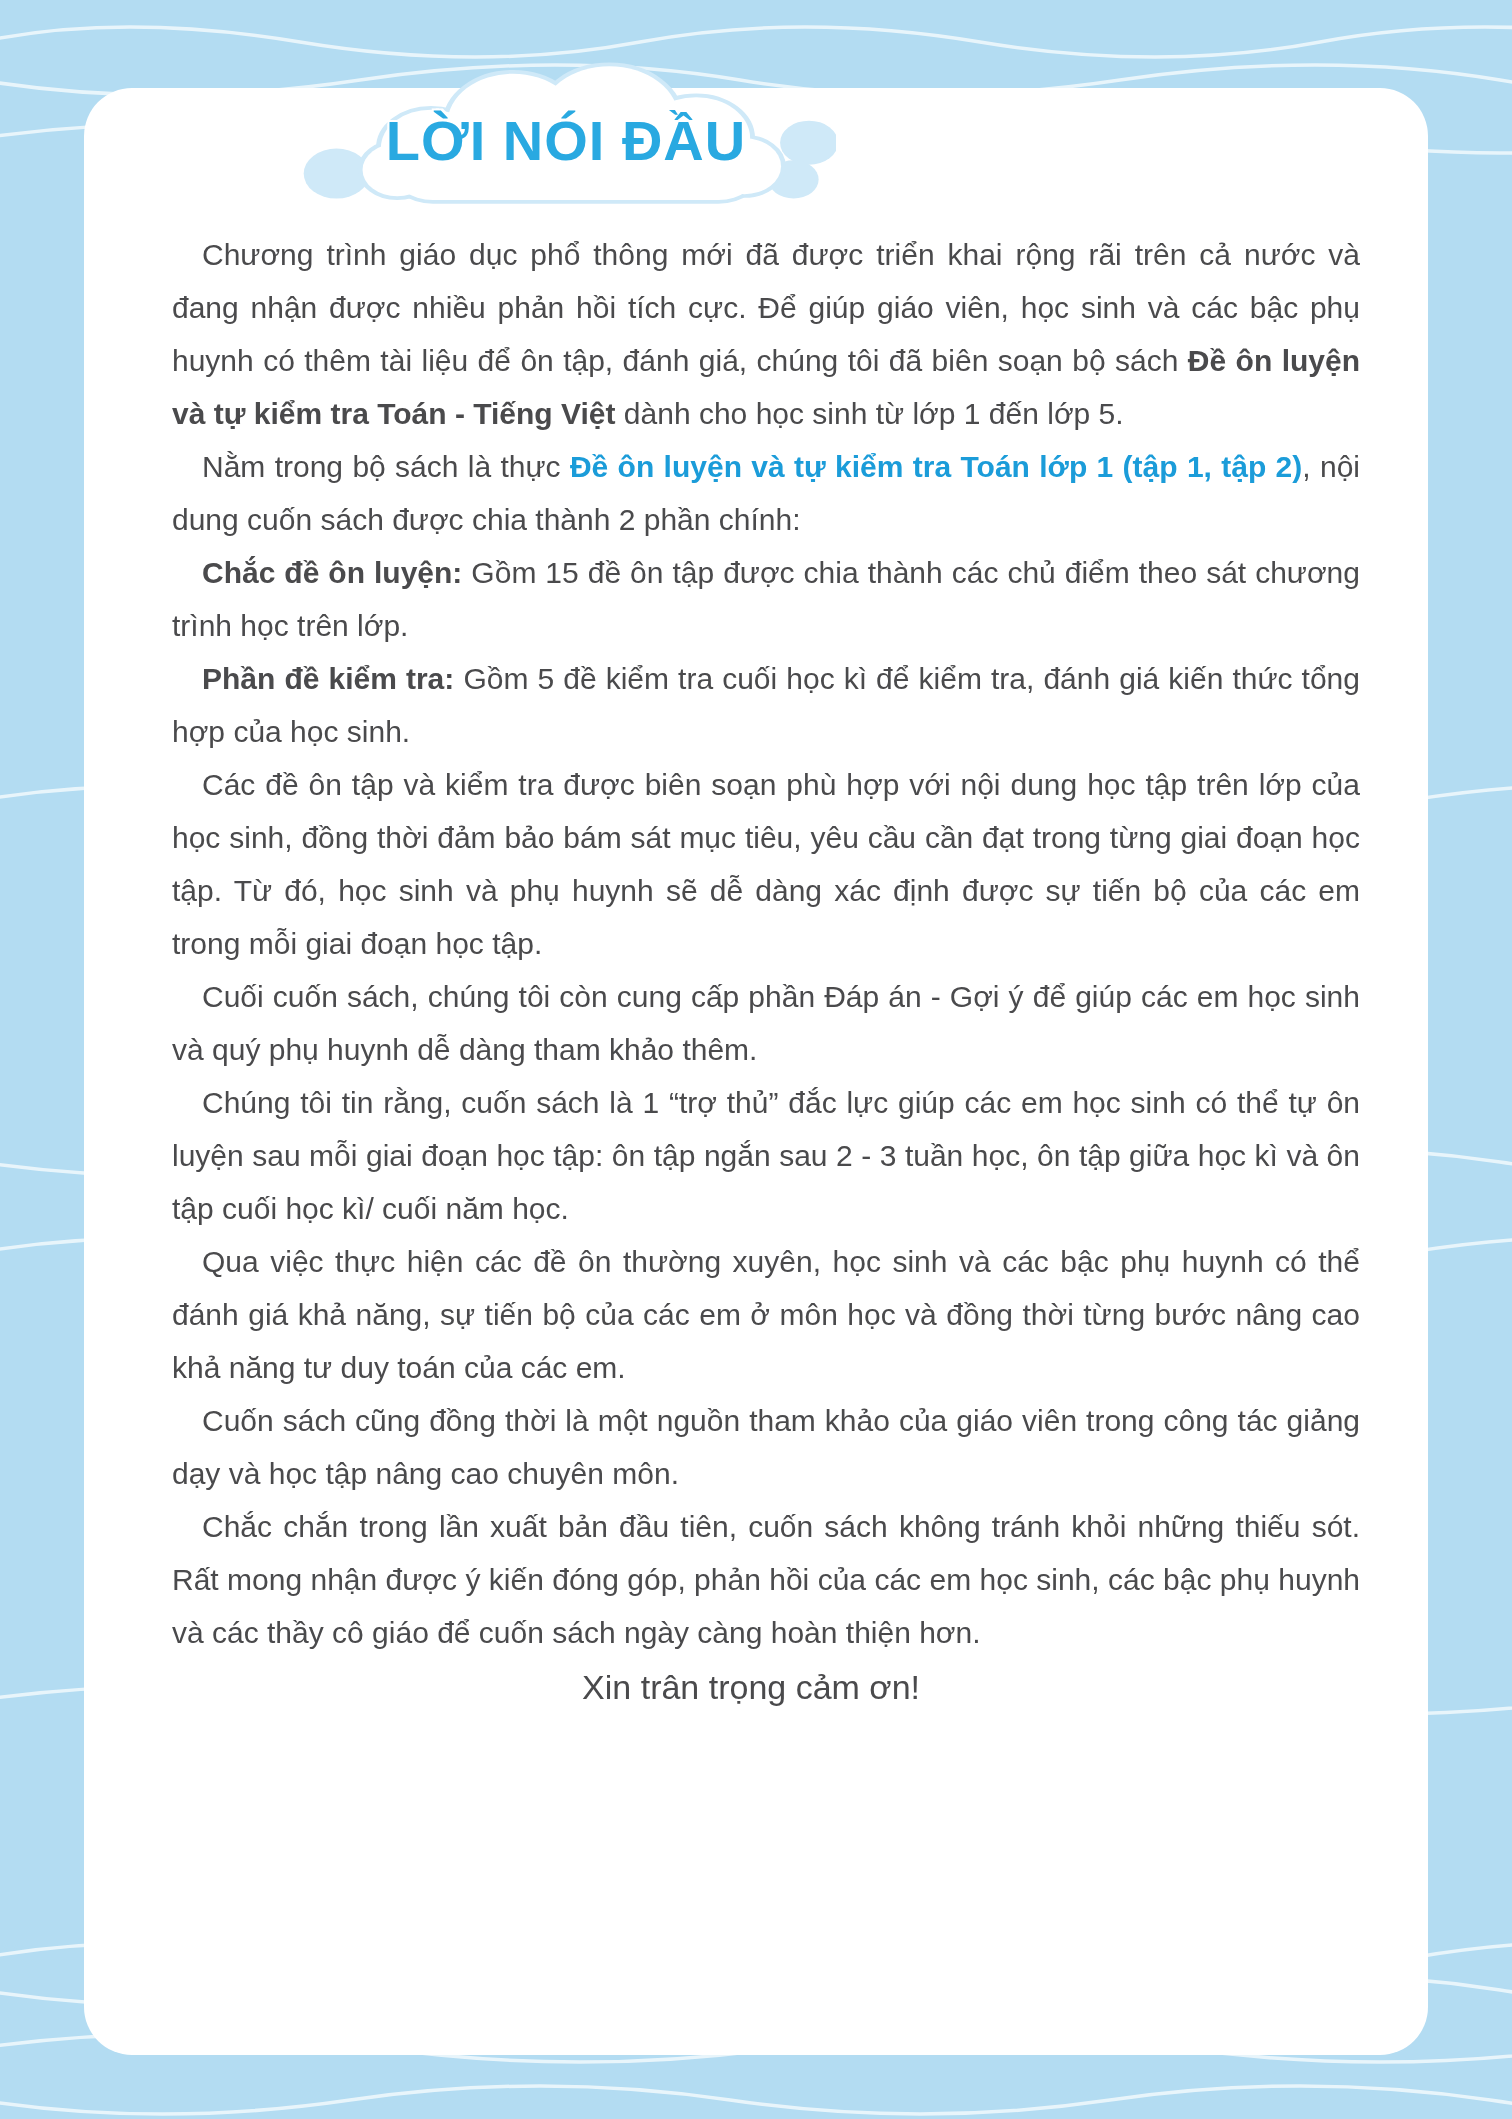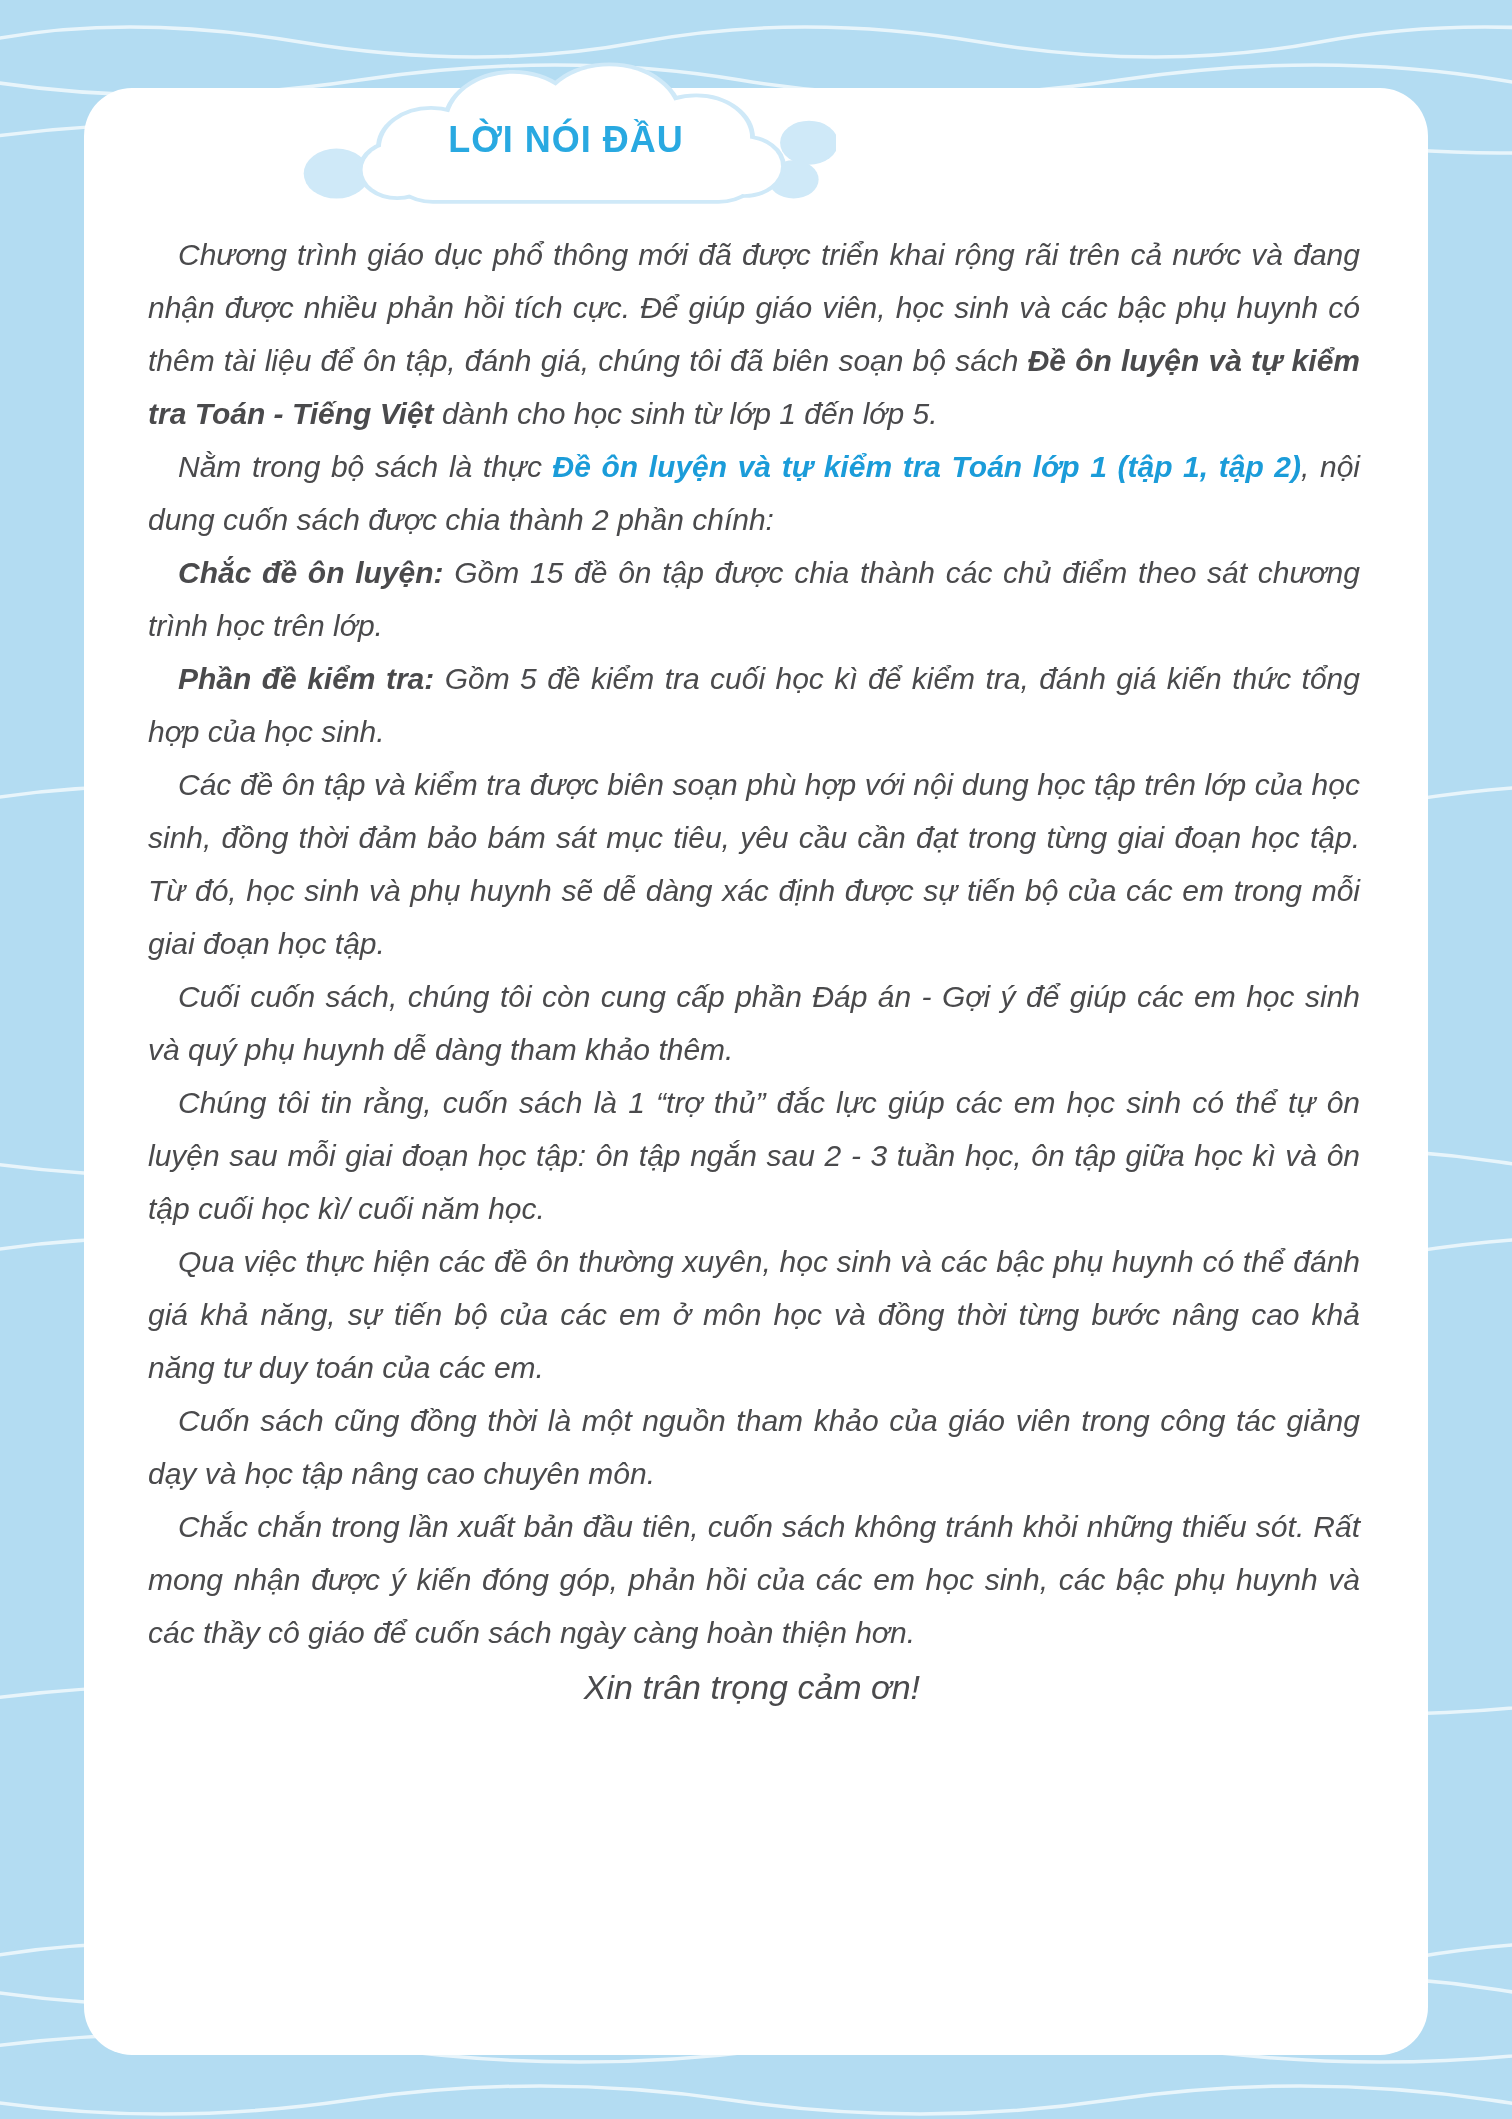--- a/index.html
+++ b/index.html
@@ -39,37 +39,36 @@
     top: 0; left: 0;
     width: 100%; height: 100%;
   }
   .cloud-title {
     position: absolute;
     top: 0; left: 0; right: 0; bottom: 0;
     display: flex;
     align-items: center;
     justify-content: center;
     padding-top: 10px;
-    font-size: 36px;
+    font-size: 56px;
     font-weight: 800;
     letter-spacing: 1px;
     color: var(--title-blue, #29a9e1);
     text-shadow:
       2px 2px 0 #ffffff, -2px -2px 0 #ffffff,
       2px -2px 0 #ffffff, -2px 2px 0 #ffffff,
       0 3px 0 #ffffff;
     white-space: nowrap;
   }
   .content {
-    margin: 140px 68px 0 64px;
+    margin: 140px 68px 0 88px;
     font-size: 30px;
     line-height: 53px;
     color: var(--text, #4a4a4c);
     text-align: justify;
-    font-style: italic;
   }
   p.para {
     margin: 0;
     text-indent: 30px;
   }
   .b { font-weight: bold; }
   .blue { color: var(--accent, #1b9cd9); }
   .closing {
     margin-top: 2px;
     text-align: right;

